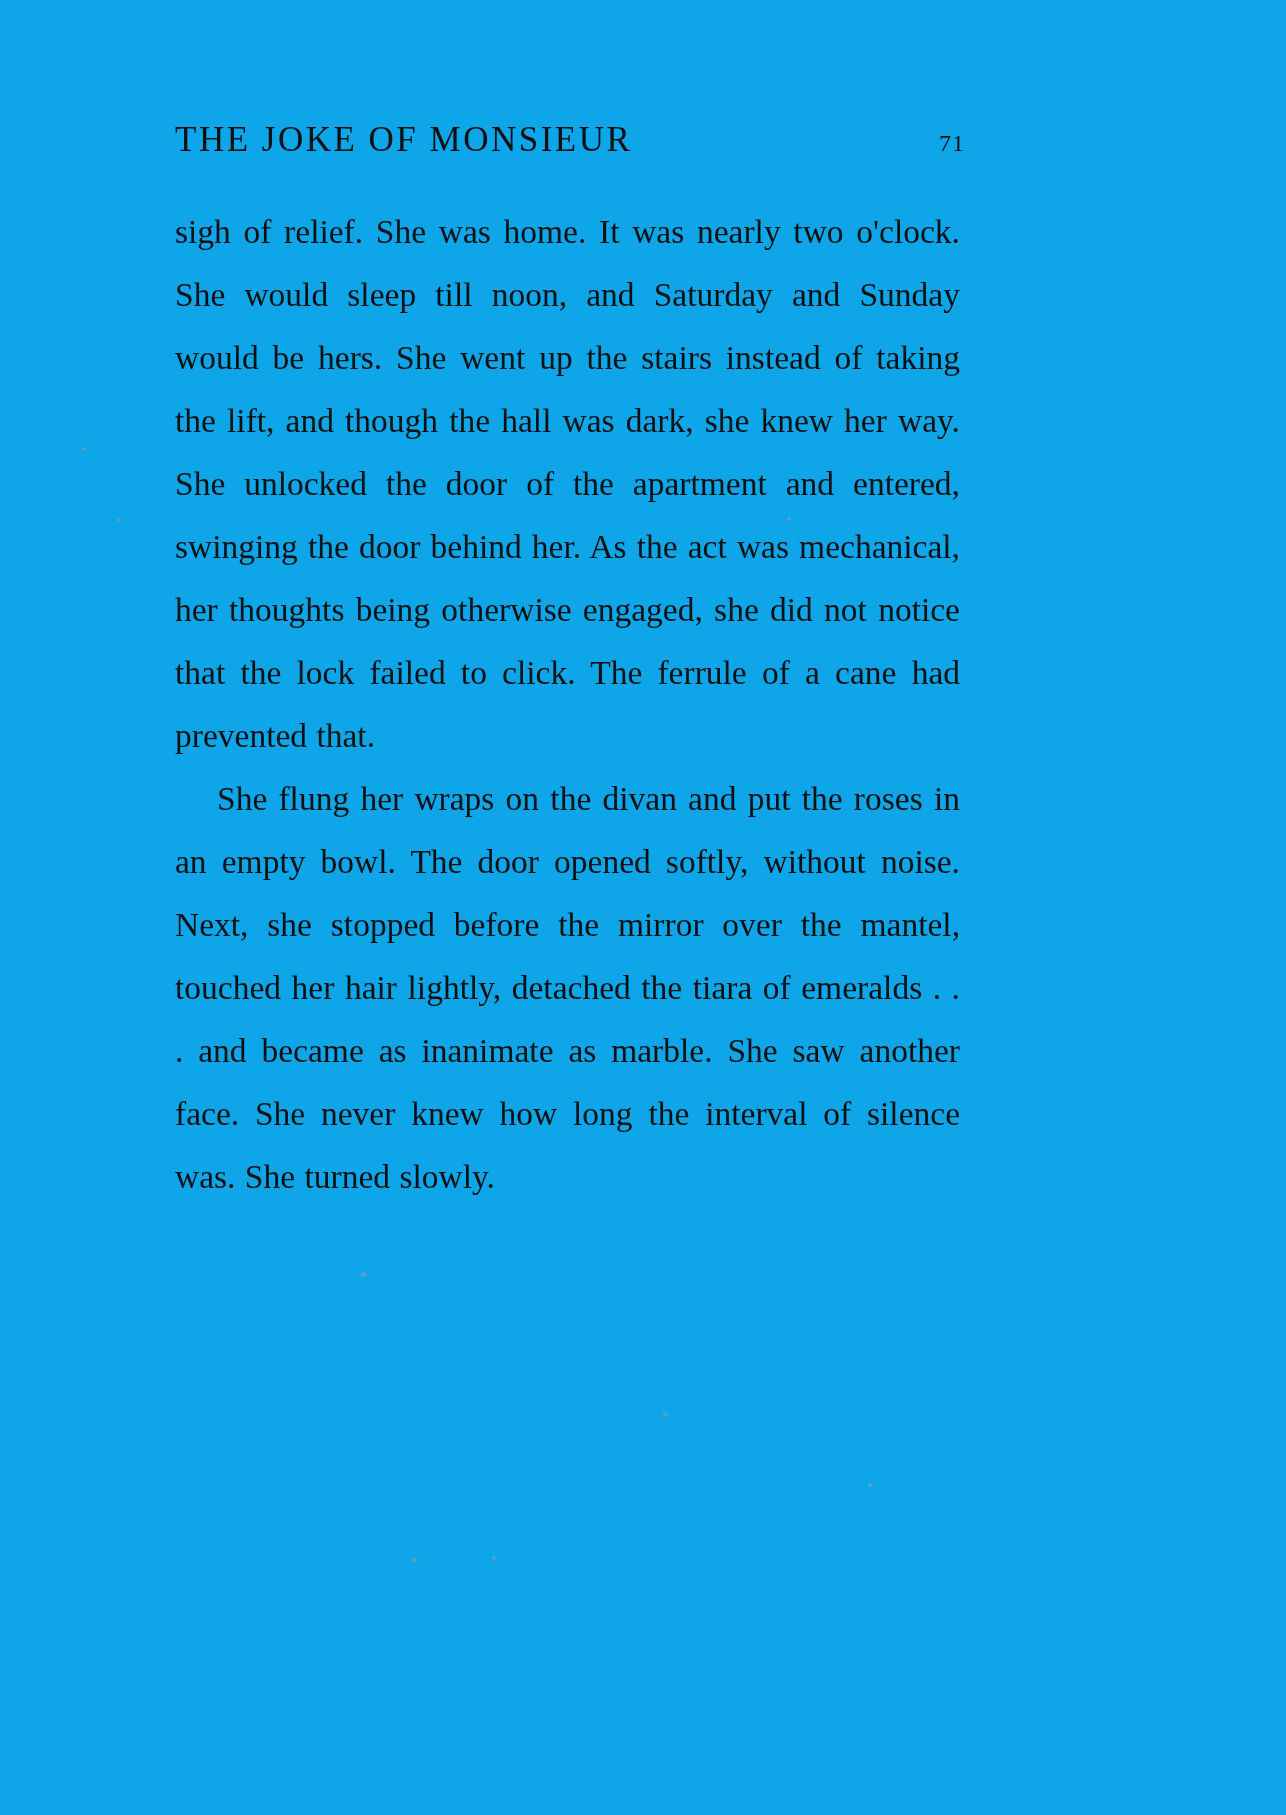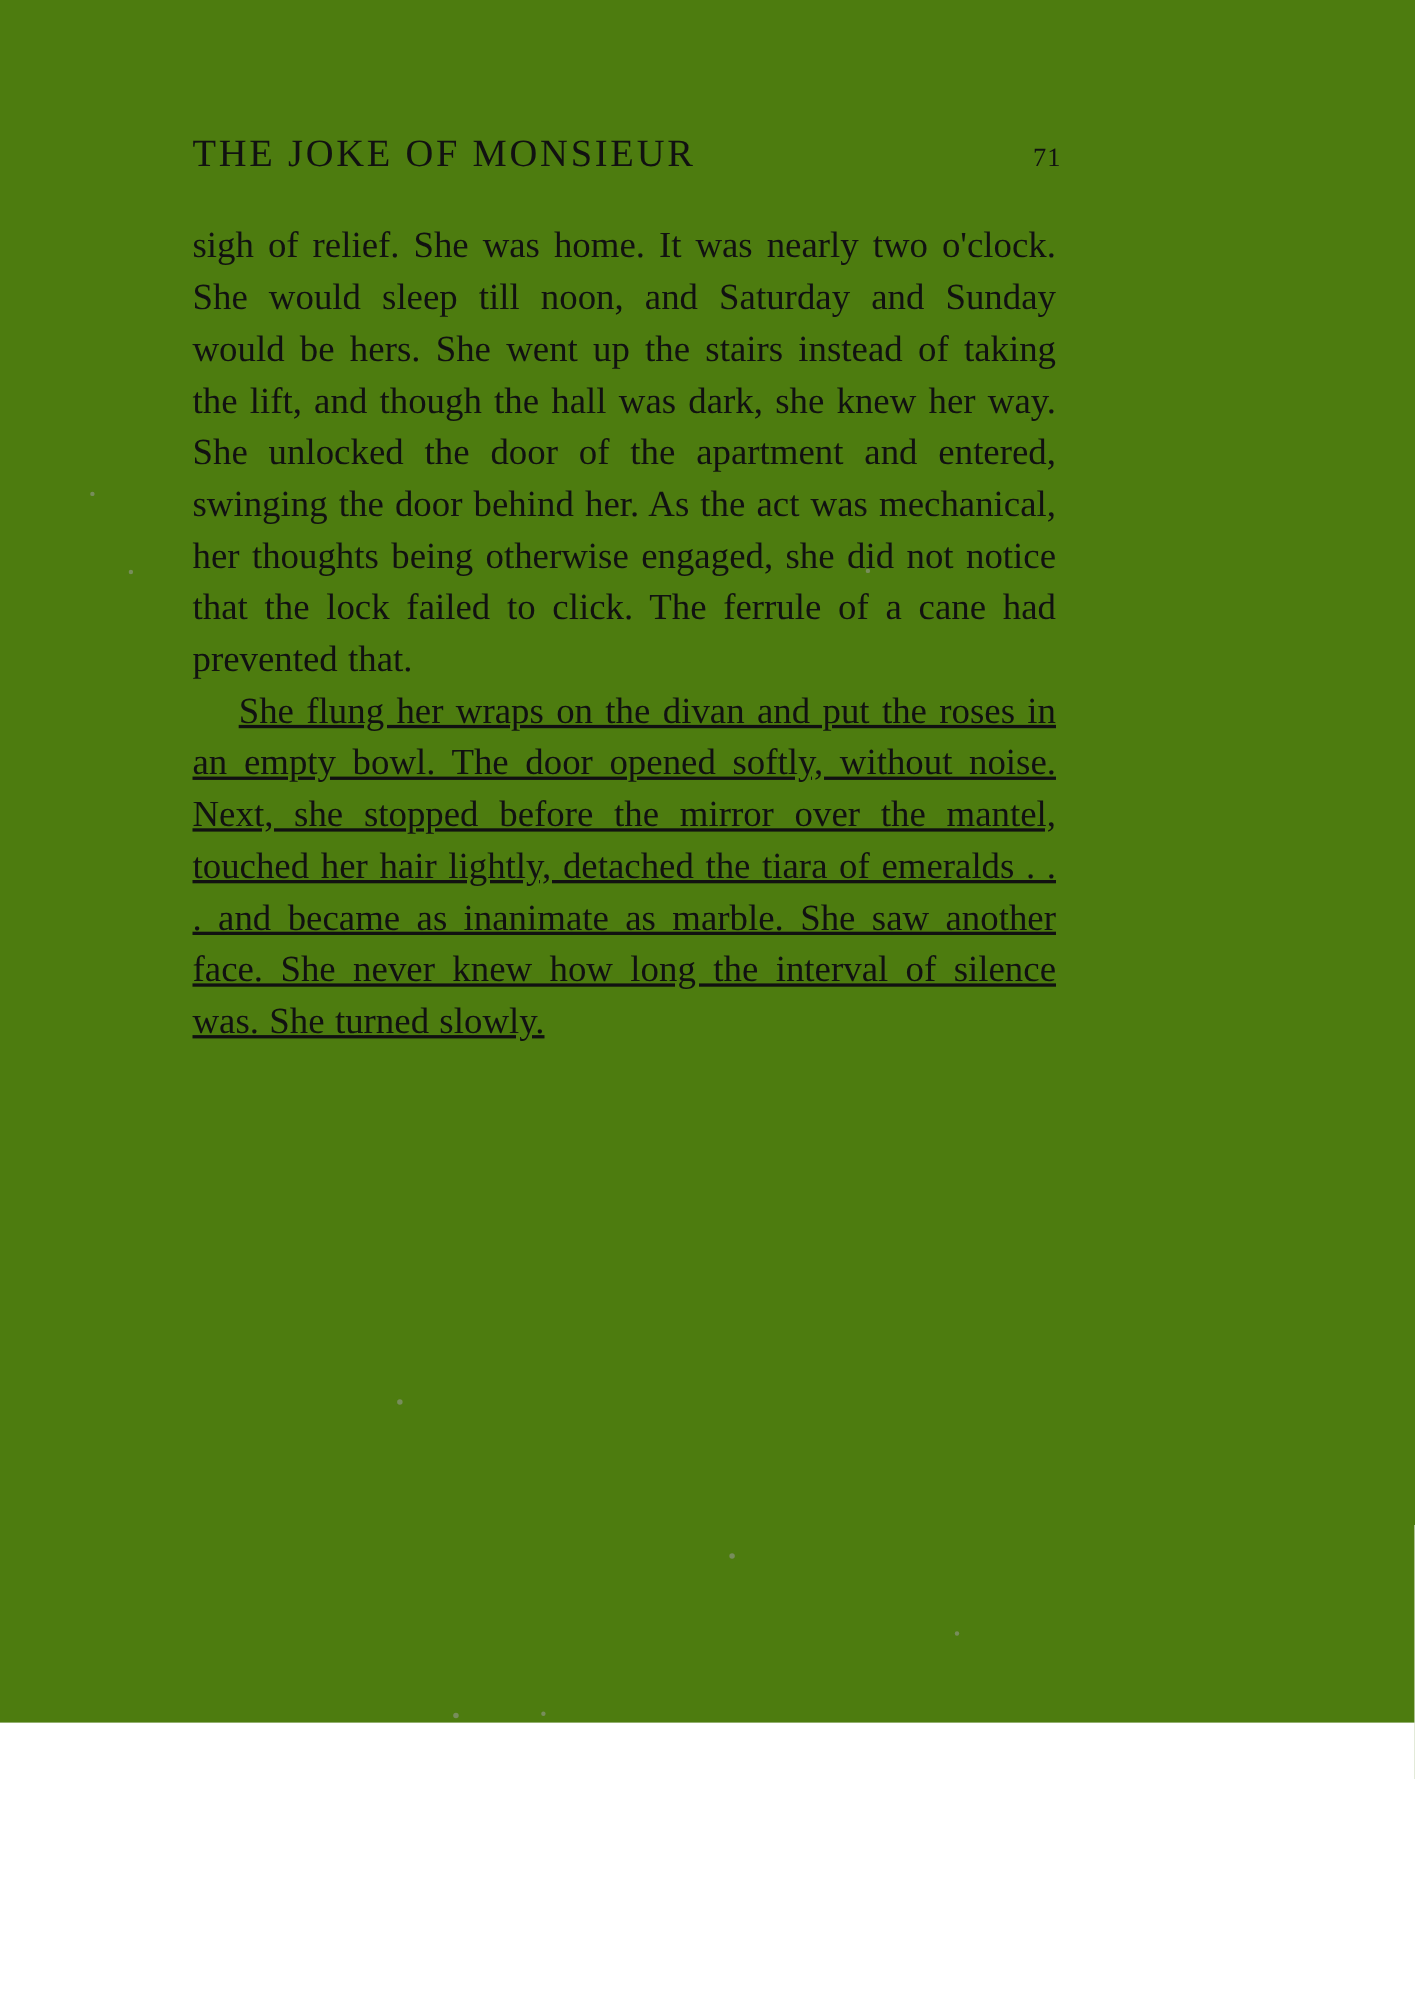--- a/index.html
+++ b/index.html
@@ -13,22 +13,22 @@
     font-family: "Liberation Serif", serif;
     color: #111111;
     position: relative;
     overflow: hidden;
   }
   .page {
     position: absolute;
     left: 0;
     top: 0;
     width: 1286px;
-    height: 1566px;
-    background: #4d7c0f;
+    height: 1815px;
+    background: #0ea5e9;
   }
   .header {
     position: absolute;
     left: 175px;
     top: 120px;
     width: 790px;
     display: flex;
     align-items: baseline;
     justify-content: space-between;
   }
@@ -44,28 +44,27 @@
   }
   .textblock {
     position: absolute;
     left: 175px;
     top: 200px;
     width: 785px;
   }
   .para {
     margin: 0;
     font-size: 33.5px;
-    line-height: 47px;
+    line-height: 63px;
     text-align: justify;
     text-justify: inter-word;
     word-spacing: 1px;
   }
   .para.indent {
     text-indent: 42px;
-    text-decoration: underline;
   }
   .para + .para {
     margin-top: 0px;
   }
   
   .speck {
     position: absolute;
     background: #9a9a9a;
     border-radius: 50%;
     opacity: 0.55;

